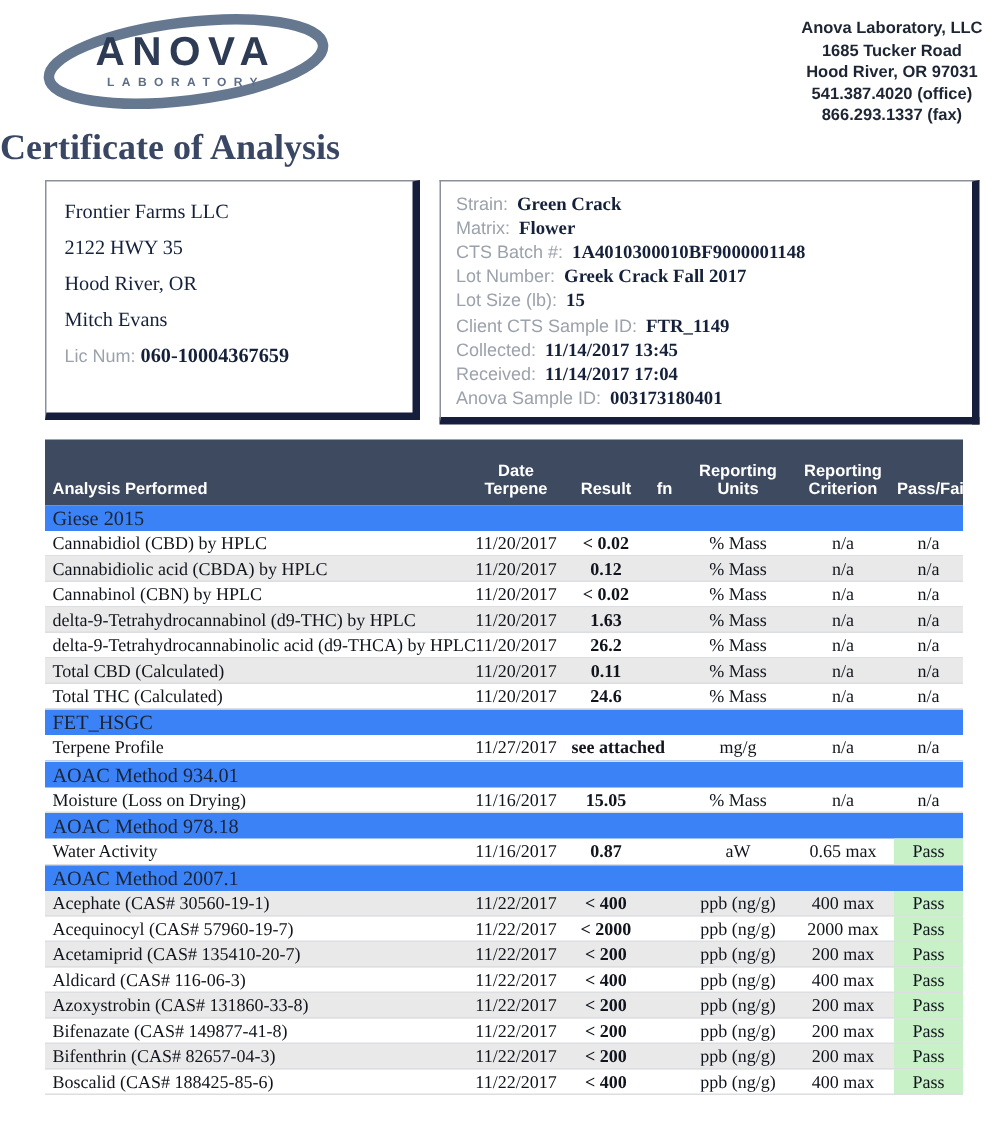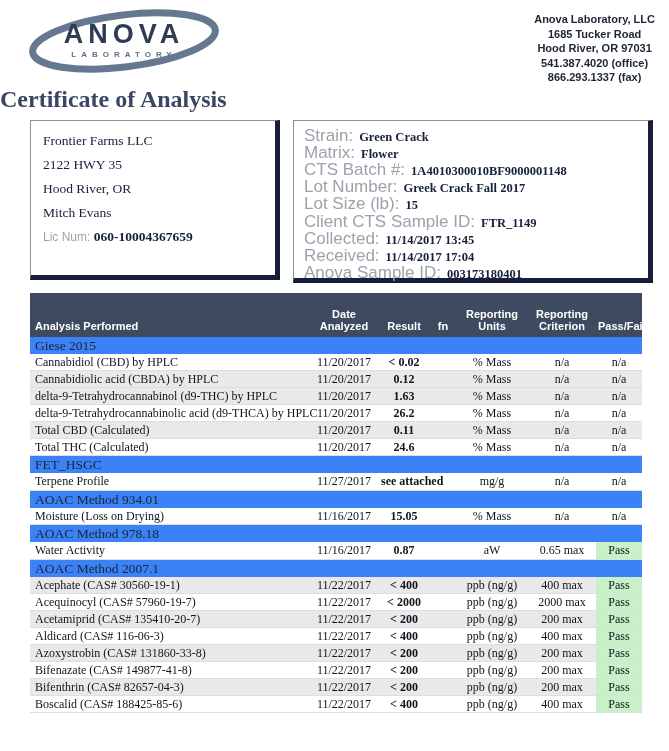--- a/index.html
+++ b/index.html
@@ -28,21 +28,21 @@
   .boxes { display:flex; gap:13px; margin:7px 14px 0 30px; }
   .box { background:#fff; border:1px solid #8a8f99;
     border-right:5px solid #161e3c; border-bottom:5px solid #161e3c; }
   .box-client { width:250px; height:160px; padding:8px 12px; font-size:13.5px; }
   .client-line { line-height:24px; color:#15203a; }
   .lic-row { line-height:24px; }
   .label-gray { color:#9ca2ab; font-family:"Liberation Sans", sans-serif; font-size:12px; }
   .value-bold { font-weight:bold; color:#15203a; }
   .box-sample { width:360px; height:163px; padding:7px 10px; }
   .sample-line { line-height:16.2px; font-size:12px; white-space:nowrap; }
-  .sample-line .label-gray { font-size:17px; }
+  .sample-line .label-gray { font-size:12px; }
   .sample-line .value-bold { margin-left:6px; font-size:12.5px; }
 
   
   .table-wrap { margin:10px 27px 0 30px; }
   table { border-collapse:collapse; table-layout:fixed; width:612px; }
   col.c-analysis { width:280px; } col.c-date { width:68px; } col.c-result { width:52px; }
   col.c-fn { width:26px; } col.c-units { width:72px; } col.c-criterion { width:68px; }
   col.c-pass { width:46px; }
   thead th { background:#3e4a5f; color:#ffffff; font-family:"Liberation Sans", sans-serif;
     font-size:11px; font-weight:bold; vertical-align:bottom; padding:4px 2px; line-height:1.12;
@@ -116,21 +116,21 @@
         <col class="c-date">
         <col class="c-result">
         <col class="c-fn">
       <col class="c-units">
         <col class="c-criterion">
         <col class="c-pass">
     </colgroup>
     <thead>
       <tr>
         <th class="h-analysis">Analysis Performed</th>
-        <th>Date Analyzed</th>
+        <th>Date Terpene</th>
         <th>Result</th>
         <th>fn</th>
         <th>Reporting Units</th>
         <th>Reporting Criterion</th>
         <th>Pass/Fail</th>
       </tr>
     </thead>
     <tbody>
         <tr class="section-row">
           <td colspan="7">Giese 2015</td>
@@ -146,20 +146,29 @@
         </tr>
         <tr class="data-row alt">
           <td class="c-analysis">Cannabidiolic acid (CBDA) by HPLC</td>
           <td class="c-date">11/20/2017</td>
           <td class="c-result">0.12</td>
           <td class="c-fn"></td>
           <td class="c-units">% Mass</td>
           <td class="c-criterion">n/a</td>
           <td class="c-pass">n/a</td>
         </tr>
+        <tr class="data-row">
+          <td class="c-analysis">Cannabinol (CBN) by HPLC</td>
+          <td class="c-date">11/20/2017</td>
+          <td class="c-result">&lt; 0.02</td>
+          <td class="c-fn"></td>
+          <td class="c-units">% Mass</td>
+          <td class="c-criterion">n/a</td>
+          <td class="c-pass">n/a</td>
+        </tr>
         <tr class="data-row alt">
           <td class="c-analysis">delta-9-Tetrahydrocannabinol (d9-THC) by HPLC</td>
           <td class="c-date">11/20/2017</td>
           <td class="c-result">1.63</td>
           <td class="c-fn"></td>
           <td class="c-units">% Mass</td>
           <td class="c-criterion">n/a</td>
           <td class="c-pass">n/a</td>
         </tr>
         <tr class="data-row">

